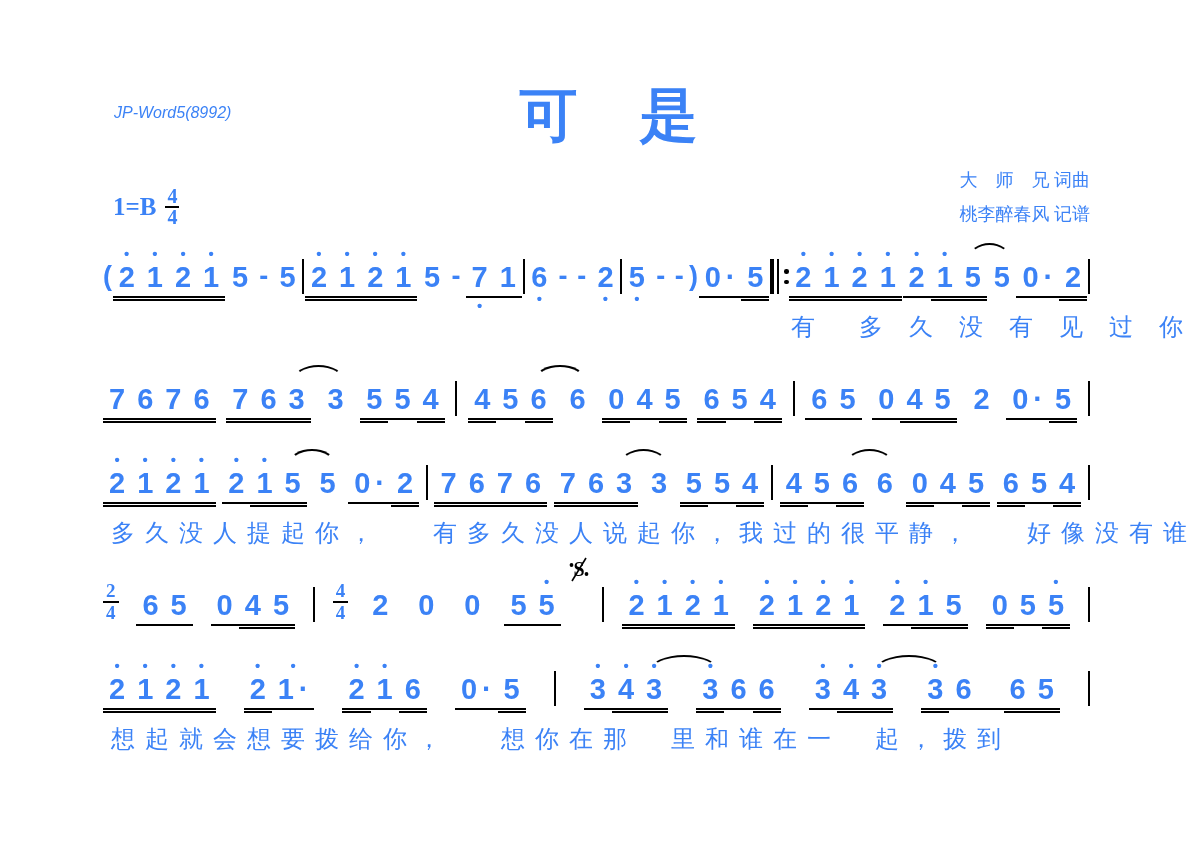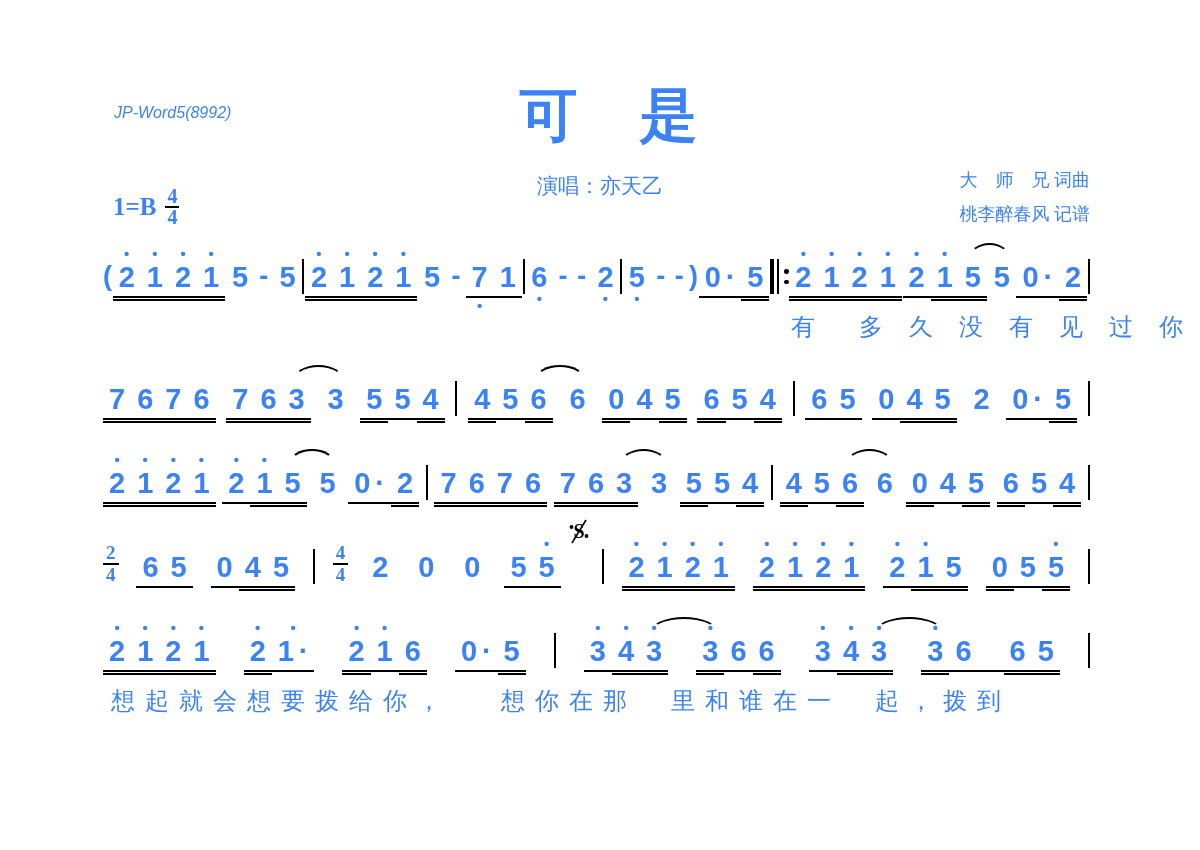--- a/index.html
+++ b/index.html
@@ -51,21 +51,20 @@
           border-radius:50% 50% 0 0 / 100% 100% 0 0;}
   .lyr{font-size:24px;letter-spacing:10px;white-space:pre;margin-top:6px;height:32px;line-height:30px;}
 </style>
 </head>
 <body>
 
 <div class="page">
   <div class="header">
     <div class="watermark">JP-Word5(8992)</div>
     <div class="title">可　是</div>
-    <div class="singer">演唱：亦天乙</div>
     <div class="keysig">
       <span>1=B</span>
       <span class="frac">
         <span class="num">4</span>
         <span>4</span>
       </span>
     </div>
     <div class="credits">
       <div>大　师　兄 词曲</div>
       <div>桃李醉春风 记谱</div>
@@ -515,20 +514,21 @@
             <span class="cell u2">
               <span class="hi">&nbsp;</span>
               <span class="dg">4</span>
             </span>
           </span>
           <span class="bar"></span>
           <span class="tiearc" style="left: 185.633px; width: 42.8594px;"></span>
           <span class="tiearc" style="left: 517.117px; width: 42.8594px;"></span>
           <span class="tiearc" style="left: 742.977px; width: 42.8594px;"></span>
         </div>
+        <div class="lyr" style="padding-left: 8px;">多久没人提起你，　 有多久没人说起你，我过的很平静，　 好像没有谁</div>
       </div>
       <div class="sys">
         <div class="row">
           <span class="ts">
             <span class="tn">2</span>
             <span class="td">4</span>
           </span>
           <span class="grp">
             <span class="cell">
               <span class="hi">&nbsp;</span>

